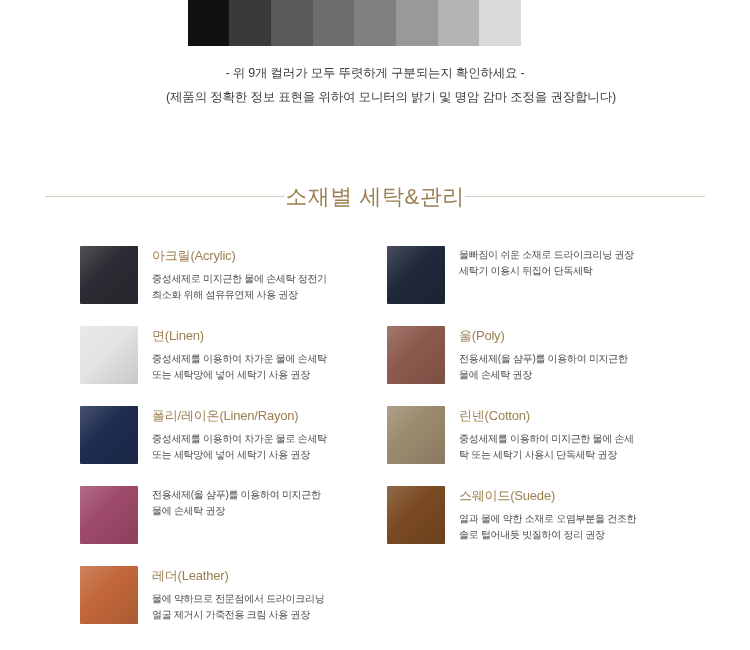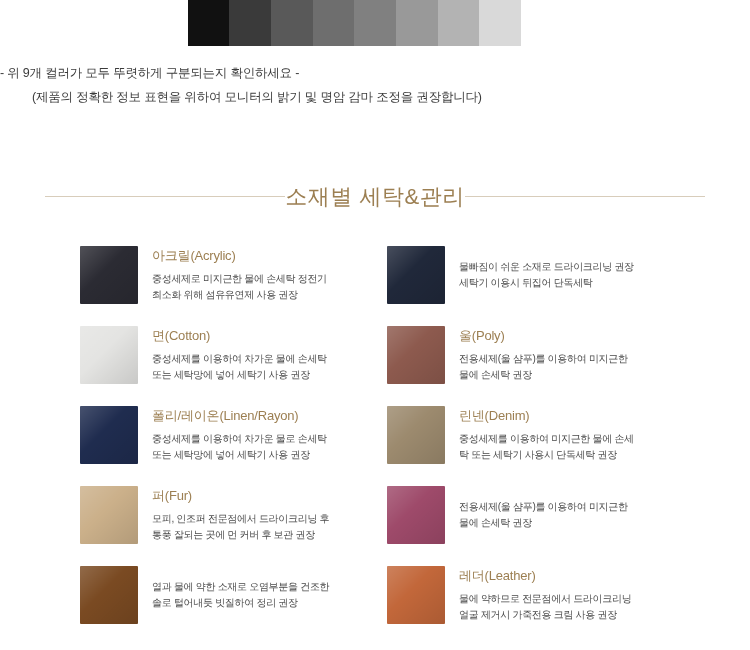--- a/index.html
+++ b/index.html
@@ -30,21 +30,21 @@
     height: 46px;
     margin-top: 0px;
   }
   .calib-cell {
     flex: 1 1 auto;
     height: 46px;
   }
 
   .calib-note {
     margin-top: 16px;
-    text-align: left;
+    text-align: center;
     font-size: 12.5px;
     line-height: 1.9;
     color: #3b3b3b;
     letter-spacing: -0.2px;
   }
   .calib-note .line2 { color: #3b3b3b; padding-left: 32px; }
 
   
   .section-head {
     margin-top: 72px;
@@ -71,21 +71,21 @@
     margin: 34px auto 0 auto;
     width: 590px;
     display: grid;
     grid-template-columns: 1fr 1fr;
     column-gap: 24px;
     row-gap: 22px;
   }
   .mat-item {
     display: flex;
     gap: 14px;
-    align-items: center;
+    align-items: flex-start;
   }
   .swatch {
     width: 58px;
     height: 58px;
     flex: 0 0 58px;
     border-radius: 1px;
     position: relative;
     overflow: hidden;
   }
   .swatch::after {
@@ -151,21 +151,21 @@
     <div class="mat-item">
       <div class="swatch" style="background: rgb(32, 40, 58);"></div>
       <div class="mat-text">
         <p class="mat-desc">물빠짐이 쉬운 소재로 드라이크리닝 권장
 세탁기 이용시 뒤집어 단독세탁</p>
       </div>
     </div>
     <div class="mat-item">
       <div class="swatch" style="background: rgb(228, 228, 226);"></div>
       <div class="mat-text">
-        <p class="mat-name">면(Cotton)</p>
+        <p class="mat-name">면(Linen)</p>
         <p class="mat-desc">중성세제를 이용하여 차가운 물에 손세탁
 또는 세탁망에 넣어 세탁기 사용 권장</p>
       </div>
     </div>
     <div class="mat-item">
       <div class="swatch" style="background: rgb(141, 90, 78);"></div>
       <div class="mat-text">
         <p class="mat-name">울(Poly)</p>
         <p class="mat-desc">전용세제(울 샴푸)를 이용하여 미지근한
 물에 손세탁 권장</p>
@@ -175,43 +175,36 @@
       <div class="swatch" style="background: rgb(31, 44, 79);"></div>
       <div class="mat-text">
         <p class="mat-name">폴리/레이온(Linen/Rayon)</p>
         <p class="mat-desc">중성세제를 이용하여 차가운 물로 손세탁
 또는 세탁망에 넣어 세탁기 사용 권장</p>
       </div>
     </div>
     <div class="mat-item">
       <div class="swatch" style="background: rgb(156, 138, 110);"></div>
       <div class="mat-text">
-        <p class="mat-name">린넨(Denim)</p>
+        <p class="mat-name">린넨(Cotton)</p>
         <p class="mat-desc">중성세제를 이용하여 미지근한 물에 손세
 탁 또는 세탁기 사용시 단독세탁 권장</p>
       </div>
     </div>
     <div class="mat-item">
-      <div class="swatch" style="background: rgb(203, 176, 138);"></div>
-      <div class="mat-text">
-        <p class="mat-name">퍼(Fur)</p>
-        <p class="mat-desc">모피, 인조퍼 전문점에서 드라이크리닝 후
-통풍 잘되는 곳에 먼 커버 후 보관 권장</p>
-      </div>
-    </div>
-    <div class="mat-item">
       <div class="swatch" style="background: rgb(158, 74, 106);"></div>
       <div class="mat-text">
         <p class="mat-desc">전용세제(울 샴푸)를 이용하여 미지근한
 물에 손세탁 권장</p>
       </div>
     </div>
     <div class="mat-item">
       <div class="swatch" style="background: rgb(122, 74, 34);"></div>
       <div class="mat-text">
+        <p class="mat-name">스웨이드(Suede)</p>
         <p class="mat-desc">열과 물에 약한 소재로 오염부분을 건조한
 솔로 털어내듯 빗질하여 정리 권장</p>
       </div>
     </div>
     <div class="mat-item">
       <div class="swatch" style="background: rgb(194, 103, 58);"></div>
       <div class="mat-text">
         <p class="mat-name">레더(Leather)</p>
         <p class="mat-desc">물에 약하므로 전문점에서 드라이크리닝
 얼굴 제거시 가죽전용 크림 사용 권장</p>

